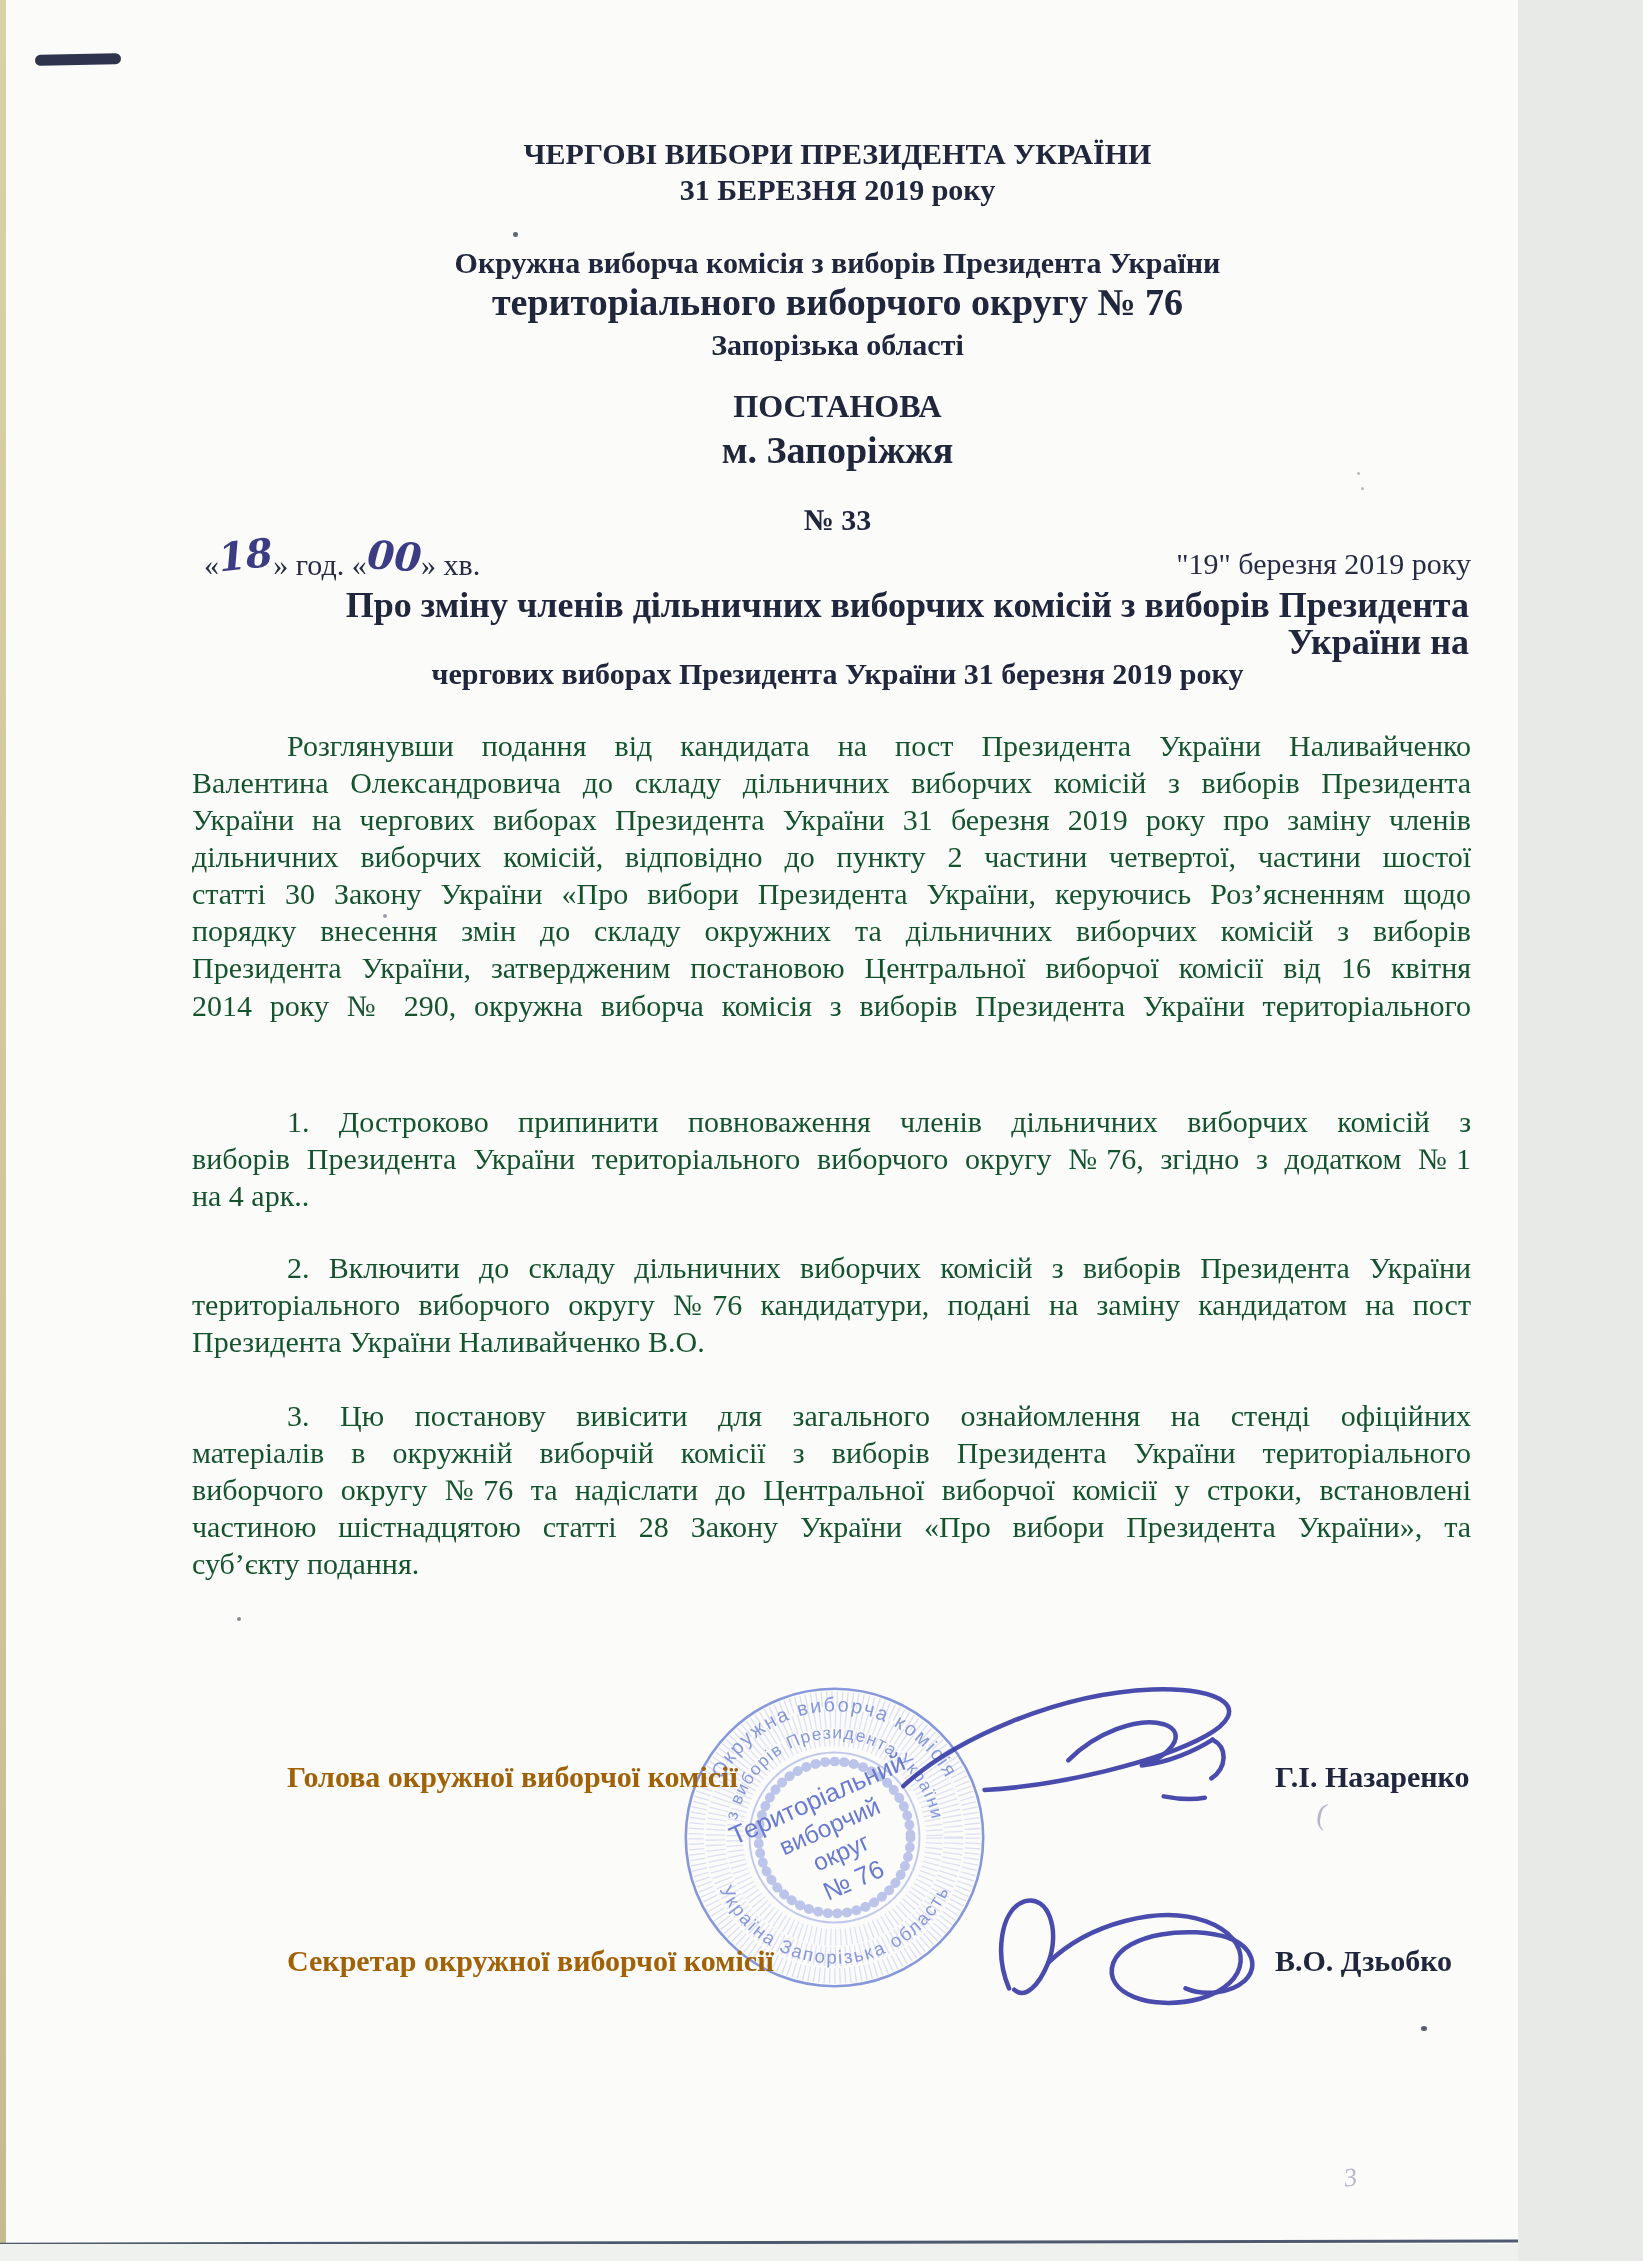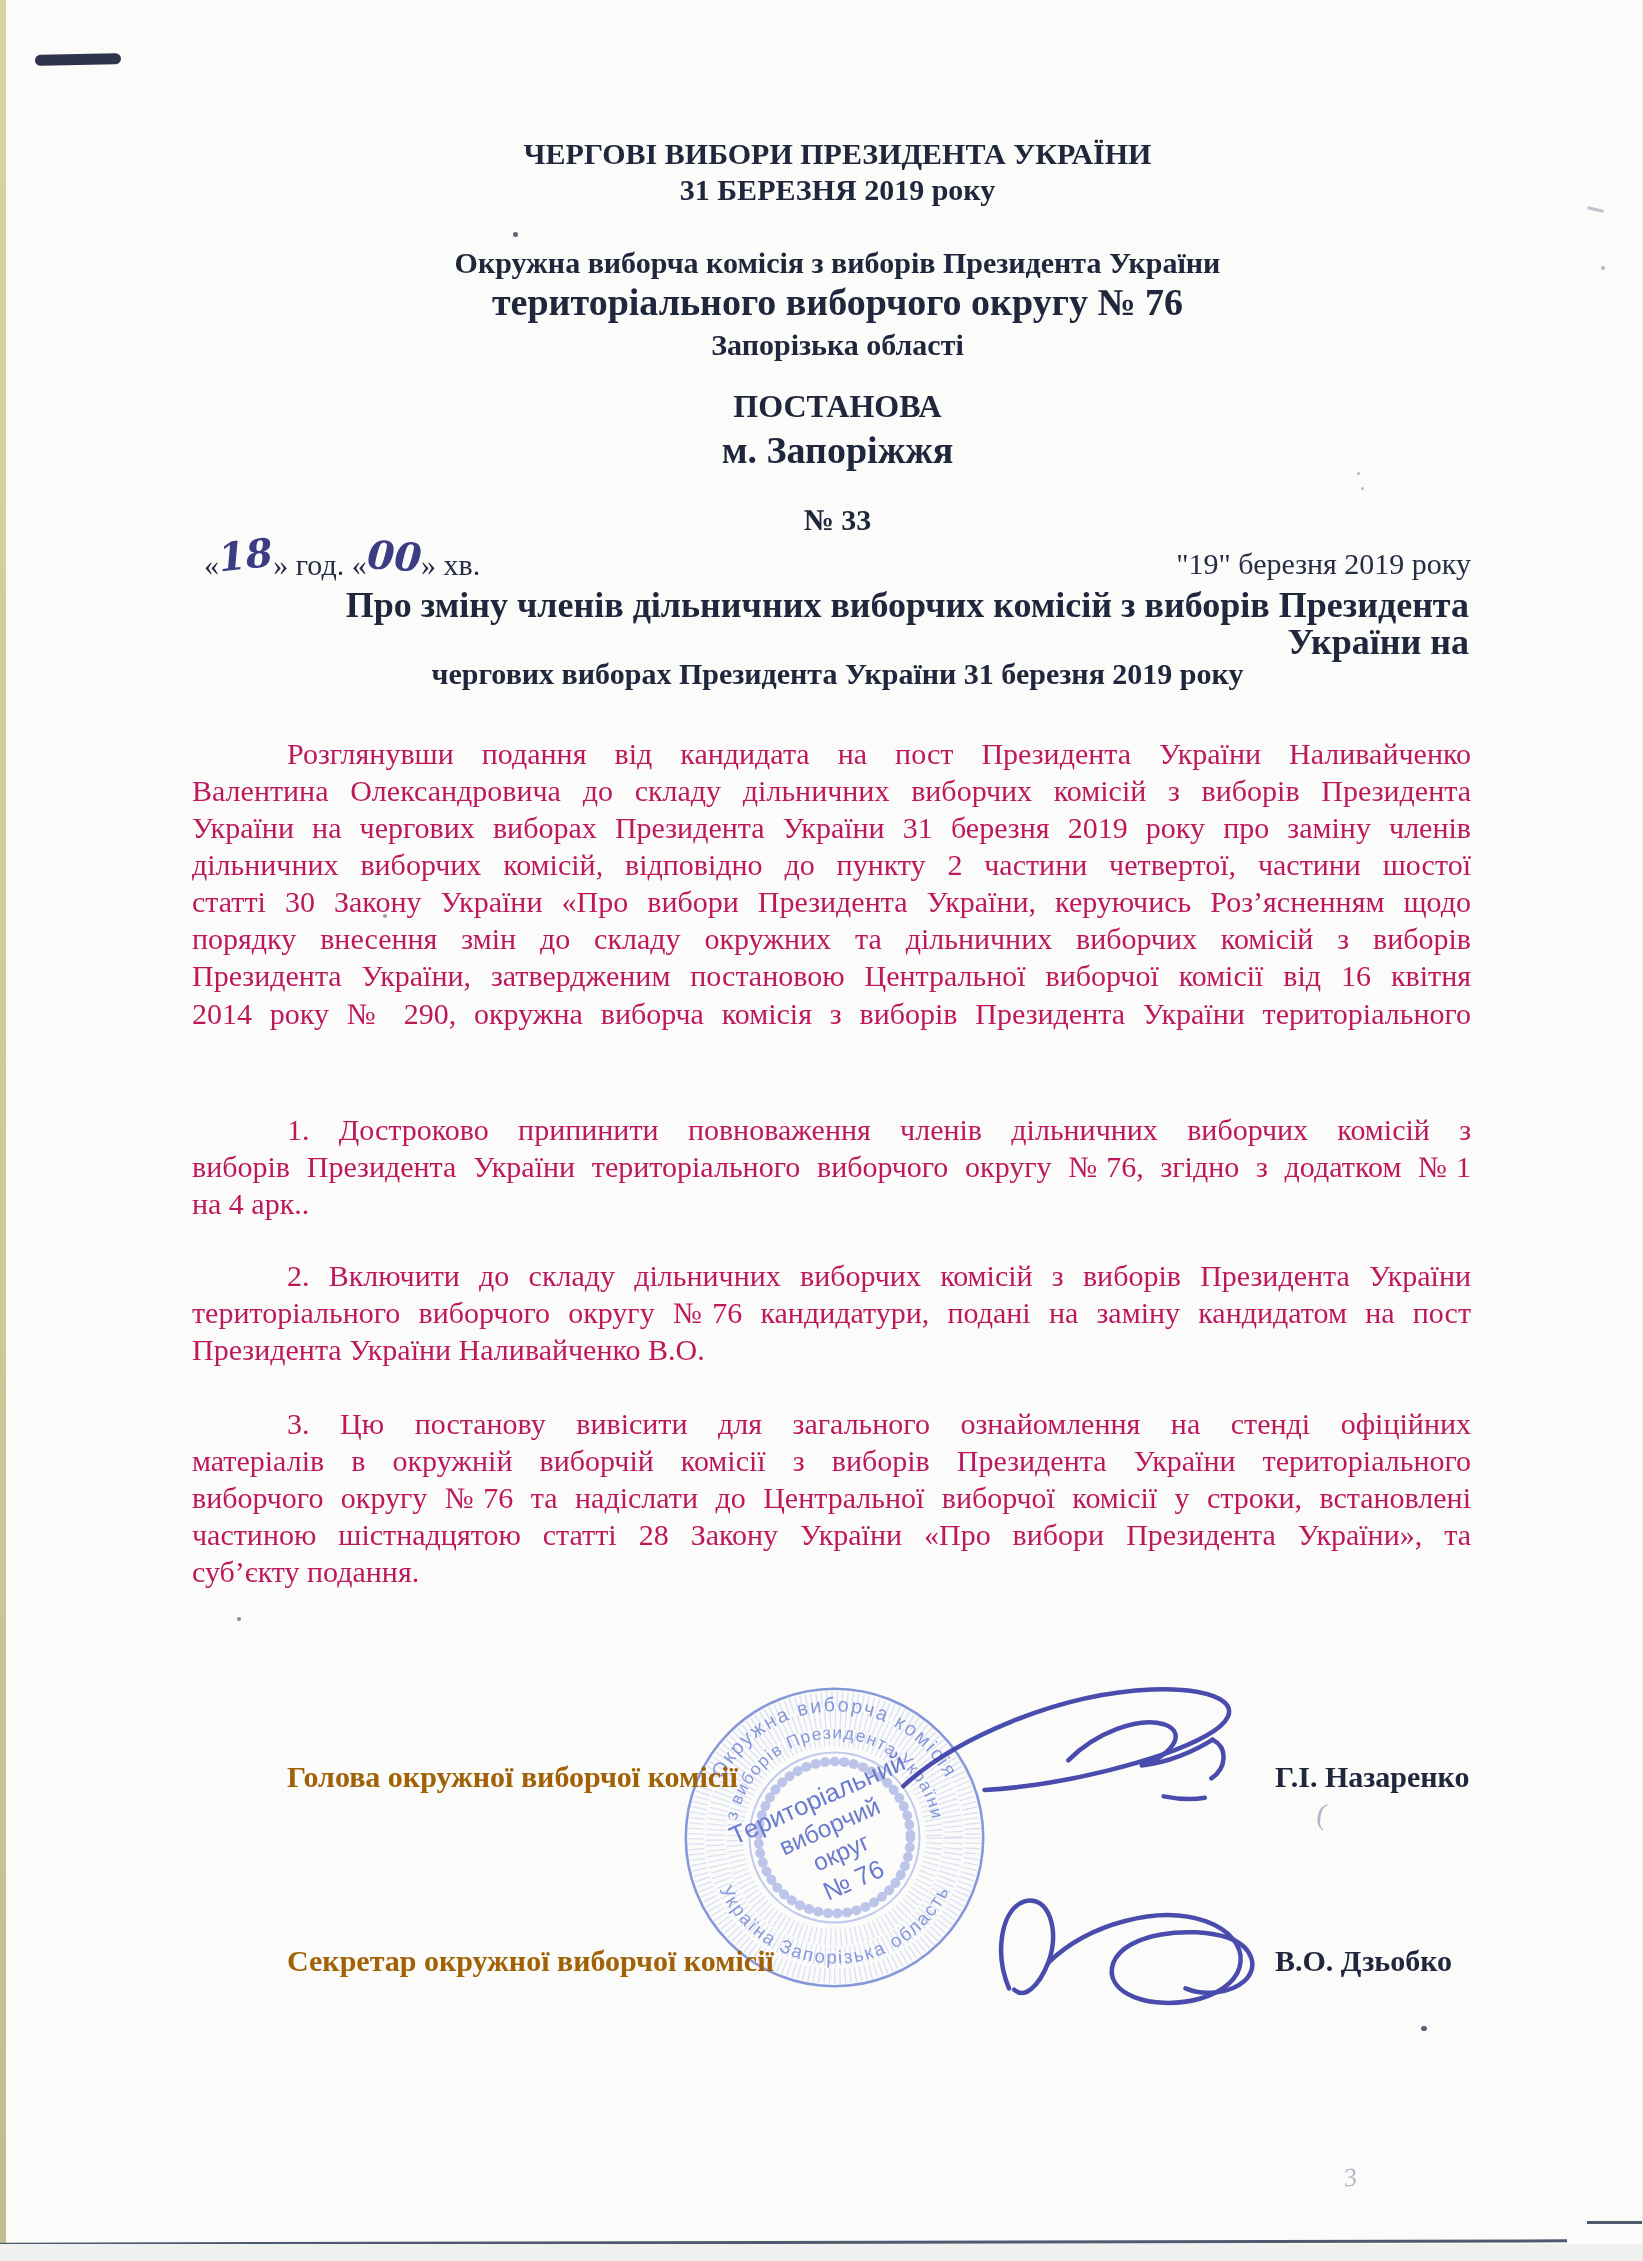--- a/index.html
+++ b/index.html
@@ -1,21 +1,21 @@
 <!DOCTYPE html>
 <html style="font-size:10.3px"><head>
 <meta charset="utf-8">
 <style>
   html,body{margin:0;padding:0;background:#e8eae7;}
-  .page{position:relative;width:1642px;height:2261px;background:#fbfbfa;overflow:hidden;
+  .page{position:relative;width:1518px;height:2261px;background:#fbfbfa;overflow:hidden;
         font-family:"Liberation Serif",serif;color:#242a40;}
   .t{position:absolute;white-space:nowrap;}
   .b{font-weight:700;}
   
-  .line{position:absolute;left:192px;width:1279px;height:37px;line-height:37px;font-size:30px;color:#be185d;margin-top:8px;}
+  .line{position:absolute;left:192px;width:1279px;height:37px;line-height:37px;font-size:30px;color:#14532d;}
   .jl{text-align:justify;text-align-last:justify;}
   .ll{text-align:left;}
   .ind{text-indent:95px;}
   .cb{position:absolute;left:206px;width:1263px;text-align:center;line-height:1.1;color:#20263c;}
   .hand{display:inline-block;font-family:"DejaVu Serif",serif;font-style:italic;font-weight:700;
         font-size:39px;color:#3c3c84;transform:rotate(-6deg) translateY(-6.4px);line-height:0;}
   .hand2{transform:rotate(4deg) translateY(-5.2px);}
   .datebox{position:absolute;left:192px;width:1279px;text-align:right;font-size:30px;line-height:32px;color:#262c44;}
   .sigrole{position:absolute;left:287px;font-size:30px;font-weight:700;line-height:32px;color:#a16207;}
   .signame{position:absolute;left:1275px;font-size:30px;font-weight:700;line-height:32px;color:#20263c;}

